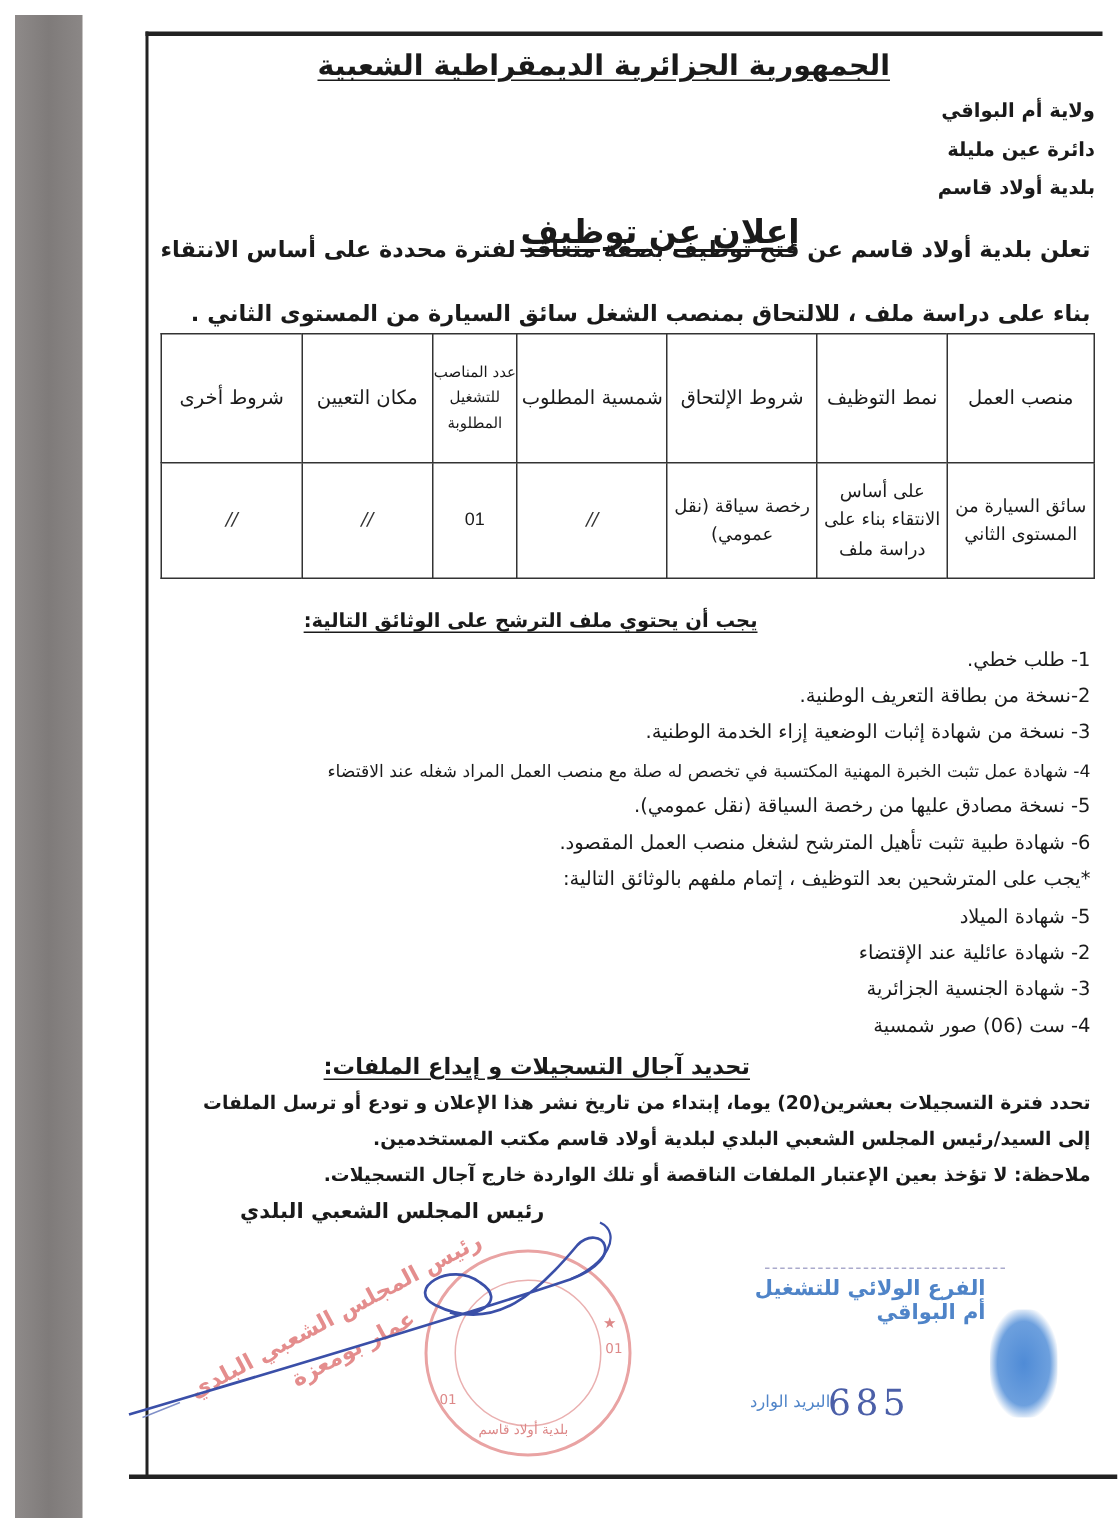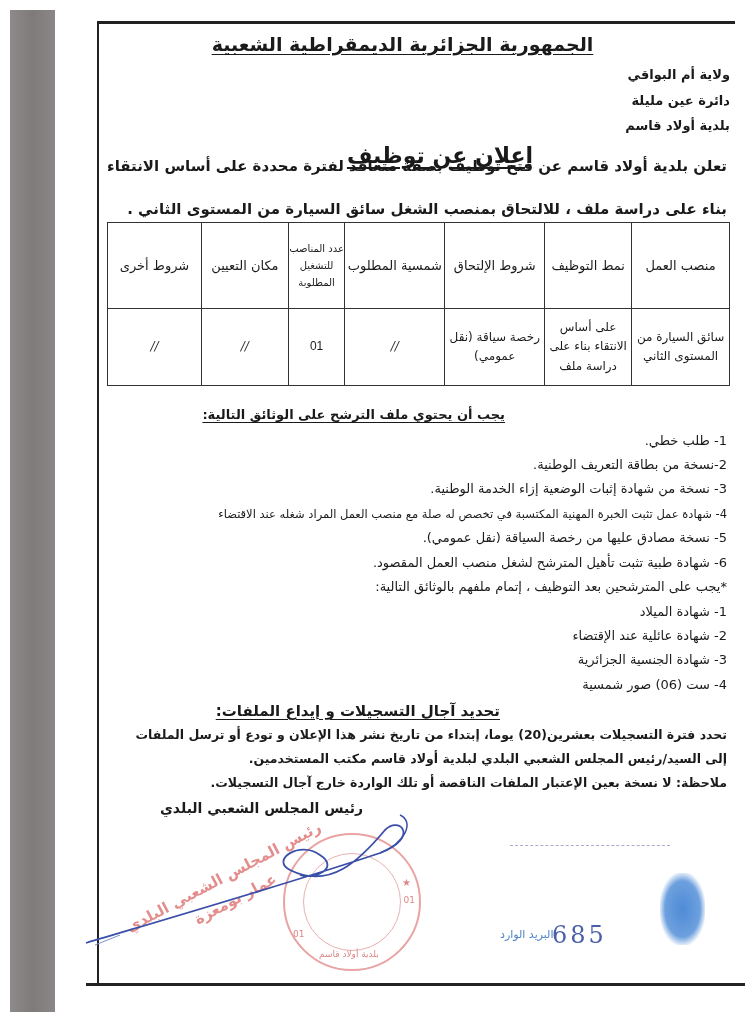--- a/index.html
+++ b/index.html
@@ -112,46 +112,47 @@
   </table>
 
 <div class="abs docs-heading rtl">يجب أن يحتوي ملف الترشح على الوثائق التالية:</div>
 <div class="abs list l1 rtl">1- طلب خطي.</div>
 <div class="abs list l2 rtl">2-نسخة من بطاقة التعريف الوطنية.</div>
 <div class="abs list l3 rtl">3- نسخة من شهادة إثبات الوضعية إزاء الخدمة الوطنية.</div>
 <div class="abs list l4 rtl">4- شهادة عمل تثبت الخبرة المهنية المكتسبة في تخصص له صلة مع منصب العمل المراد شغله عند الاقتضاء</div>
 <div class="abs list l5 rtl">5- نسخة مصادق عليها من رخصة السياقة (نقل عمومي).</div>
 <div class="abs list l6 rtl">6- شهادة طبية تثبت تأهيل المترشح لشغل منصب العمل المقصود.</div>
 <div class="abs list l7 rtl">*يجب على المترشحين بعد التوظيف ، إتمام ملفهم بالوثائق التالية:</div>
-<div class="abs list l8 rtl">1- شهادة الميلاد</div>
+<div class="abs list l8 rtl">5- شهادة الميلاد</div>
 <div class="abs list l9 rtl">2- شهادة عائلية عند الإقتضاء</div>
 <div class="abs list l10 rtl">3- شهادة الجنسية الجزائرية</div>
 <div class="abs list l11 rtl">4- ست (06) صور شمسية</div>
 
 <div class="abs deadline-heading rtl">تحديد آجال التسجيلات و إيداع الملفات:</div>
 <div class="abs p1 rtl">تحدد فترة التسجيلات بعشرين(20) يوما، إبتداء من تاريخ نشر هذا الإعلان و تودع أو ترسل الملفات</div>
 <div class="abs p2 rtl">إلى السيد/رئيس المجلس الشعبي البلدي لبلدية أولاد قاسم مكتب المستخدمين.</div>
-<div class="abs p3 rtl">ملاحظة: لا نسخة بعين الإعتبار الملفات الناقصة أو تلك الواردة خارج آجال التسجيلات.</div>
+<div class="abs p3 rtl">ملاحظة: لا تؤخذ بعين الإعتبار الملفات الناقصة أو تلك الواردة خارج آجال التسجيلات.</div>
 
 <div class="abs sign-title rtl">رئيس المجلس الشعبي البلدي</div>
 
 <div class="abs stamp-text red-line1 rtl">رئيس المجلس الشعبي البلدي</div>
 <div class="abs stamp-text red-line2 rtl">عمار بومعزة</div>
 
 <div class="abs round-stamp">
   <div class="inner"></div>
   <div class="star">★</div>
   <div class="n01a">01</div>
   <div class="n01b">01</div>
   <div class="bottom-txt rtl">بلدية أولاد قاسم</div>
 </div>
 
 <div class="abs blue-stamp">
   <div class="topline"></div>
   <div class="blot"></div>
+  <div class="header rtl">الفرع الولائي للتشغيل أم البواقي</div>
   <div class="footer rtl">البريد الوارد</div>
   <div class="handwritten">685</div>
 </div>
 
 <svg class="signature" viewBox="0 0 745 1024">
   <path d="M86 943 C 180 915, 300 880, 380 853 C 420 838, 400 815, 385 830 C 360 860, 330 890, 290 870 C 270 860, 300 840, 320 855 C 340 868, 315 880, 300 875" fill="none" stroke="#3a4fa8" stroke-width="1.8"></path>
   <path d="M380 853 C 405 843, 415 822, 400 815" fill="none" stroke="#3a4fa8" stroke-width="1.5"></path>
   <path d="M120 935 L 95 945" fill="none" stroke="#8090c8" stroke-width="1"></path>
 </svg>
 

